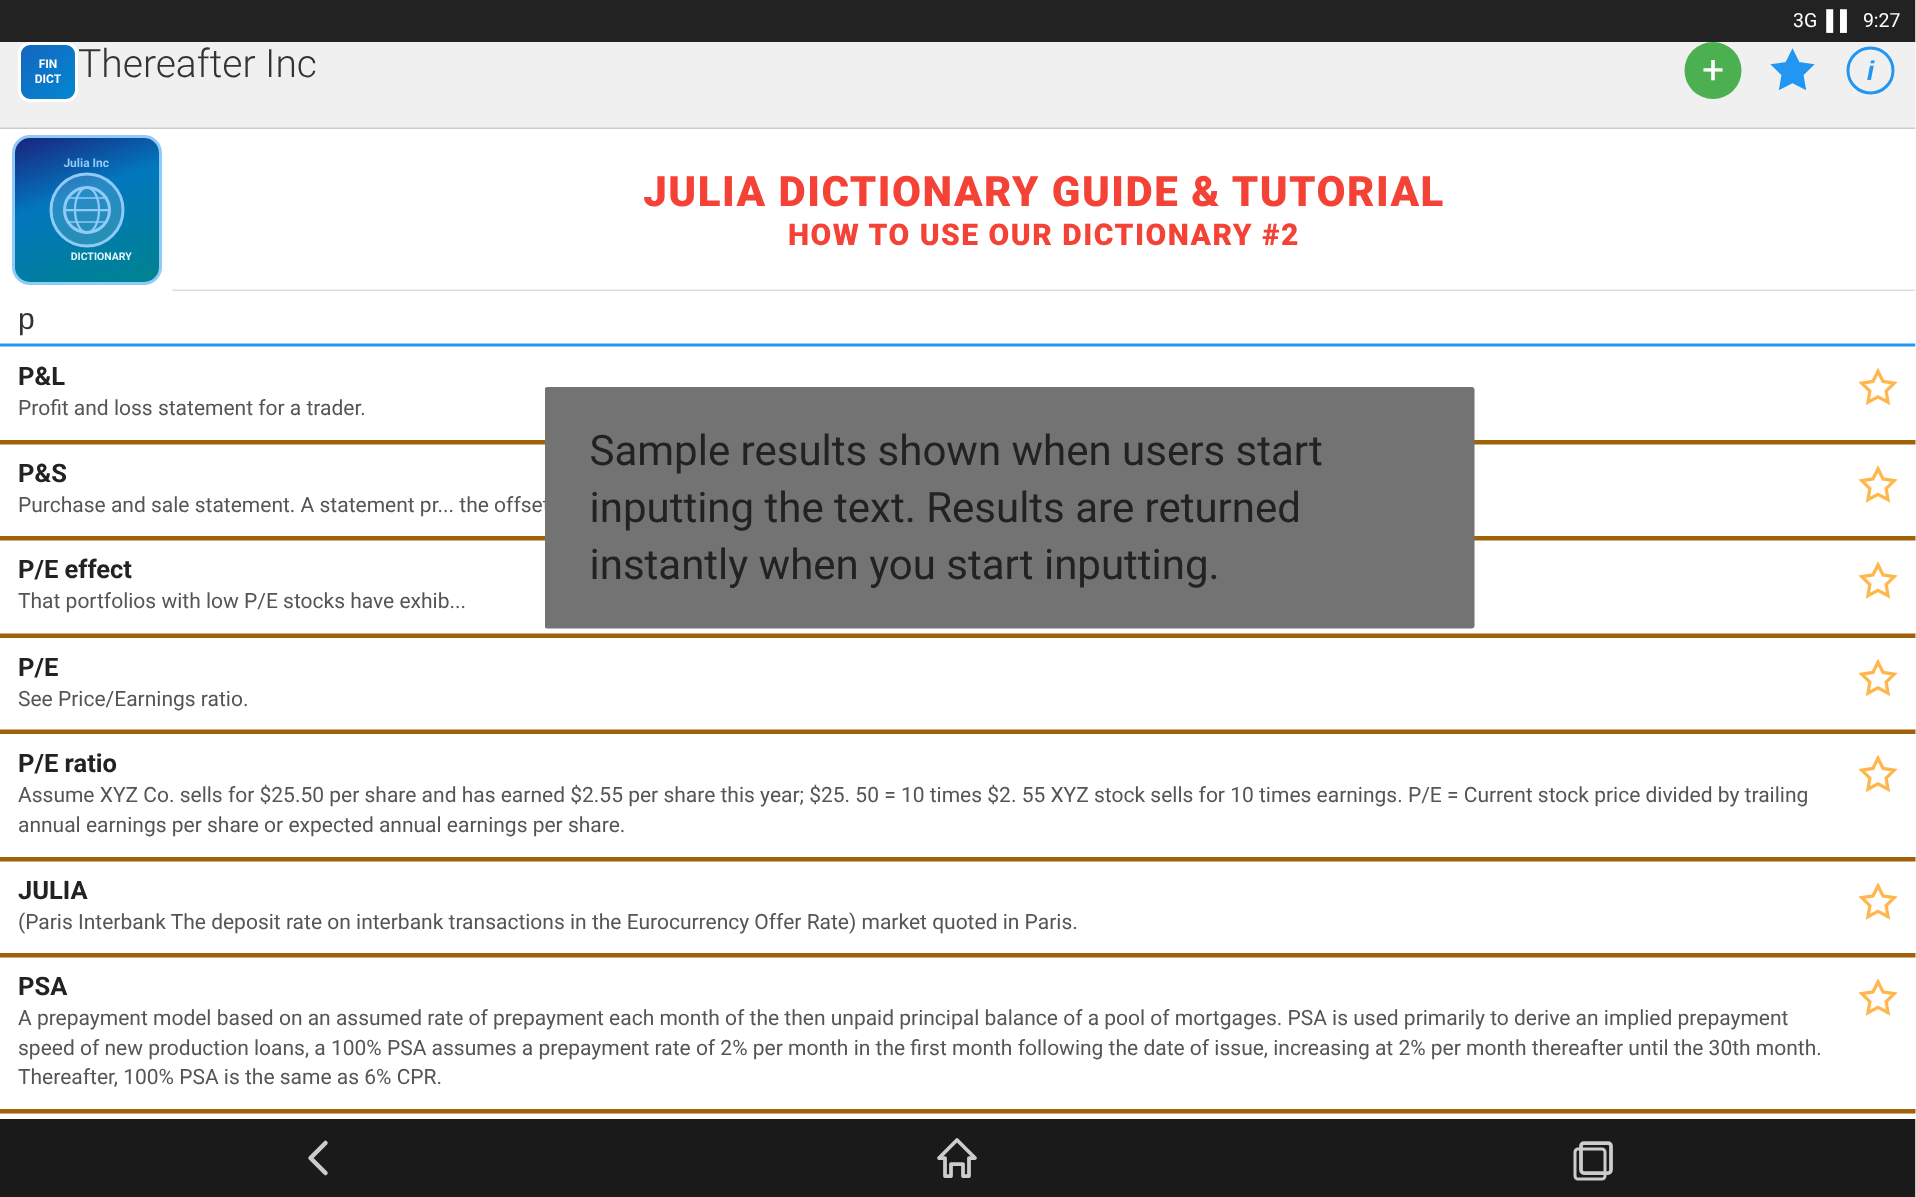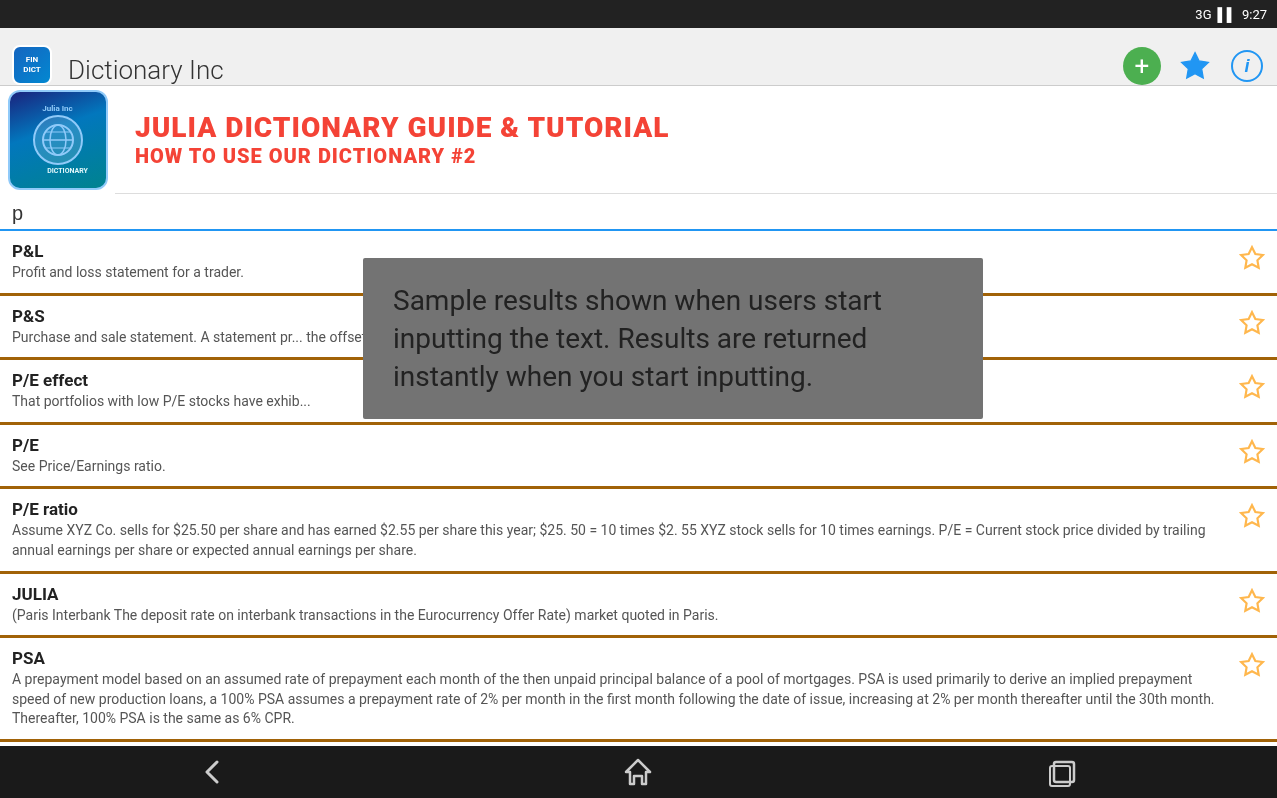--- a/index.html
+++ b/index.html
@@ -17,40 +17,41 @@
       font-size: 13px;
       gap: 8px;
     }
     .status-bar-icons { display: flex; align-items: center; gap: 6px; }
 
     
     .header {
       background: #f0f0f0;
       height: 58px;
       display: flex;
-      align-items: flex-end;
+      align-items: flex-start;
       padding: 0 12px;
       border-bottom: 1px solid #ccc;
-      gap: 16px;
+      gap: 0;
     }
     .app-title { font-size: 26px; color: #333; font-weight: 300; flex: 1; }
     .header-actions { display: flex; align-items: center; gap: 16px; }
     .header-btn { width: 36px; height: 36px; border: none; background: transparent; cursor: pointer; display: flex; align-items: center; justify-content: center; }
     .add-btn { background: #4caf50; border-radius: 50%; width: 38px; height: 38px; display: flex; align-items: center; justify-content: center; }
     .add-btn span { color: #fff; font-size: 26px; line-height: 1; }
     .info-btn { width: 32px; height: 32px; border: 2px solid #2196f3; border-radius: 50%; display: flex; align-items: center; justify-content: center; color: #2196f3; font-size: 18px; font-weight: bold; font-style: italic; }
 
     
     .tutorial-banner {
       background: #fff;
       display: flex;
       align-items: center;
       padding: 0;
       height: 108px;
       border-bottom: 1px solid #ddd;
+      text-align: center;
     }
     .tutorial-text-block { flex: 1; padding: 0 20px; }
     .tutorial-line1 { font-size: 28px; font-weight: 900; color: #f44336; letter-spacing: 1px; text-transform: uppercase; }
     .tutorial-line2 { font-size: 20px; font-weight: 900; color: #f44336; letter-spacing: 1px; text-transform: uppercase; }
 
     
     .search-container {
       padding: 4px 12px 0;
       border-bottom: 2px solid #2196f3;
       background: #fff;
@@ -122,21 +123,21 @@
     <span>3G</span>
     <span>▌▌</span>
     <span>9:27</span>
   </div>
 </div>
 
 <div class="header">
   <div class="app-icon-circle">
     <span style="font-size:8px;text-align:center;line-height:1.2;">FIN<br>DICT</span>
   </div>
-  <span class="app-title">Dictionary Inc</span>
+  <span class="app-title">Thereafter Inc</span>
   <div class="header-actions">
     <div class="add-btn">
       <span>+</span>
     </div>
     <button class="header-btn">
       <svg viewBox="0 0 24 24" width="32" height="32">
         <polygon points="12,2 15.09,8.26 22,9.27 17,14.14 18.18,21.02 12,17.77 5.82,21.02 7,14.14 2,9.27 8.91,8.26" fill="#2196f3" stroke="#2196f3" stroke-width="1"></polygon>
       </svg>
     </button>
     <button class="header-btn">

